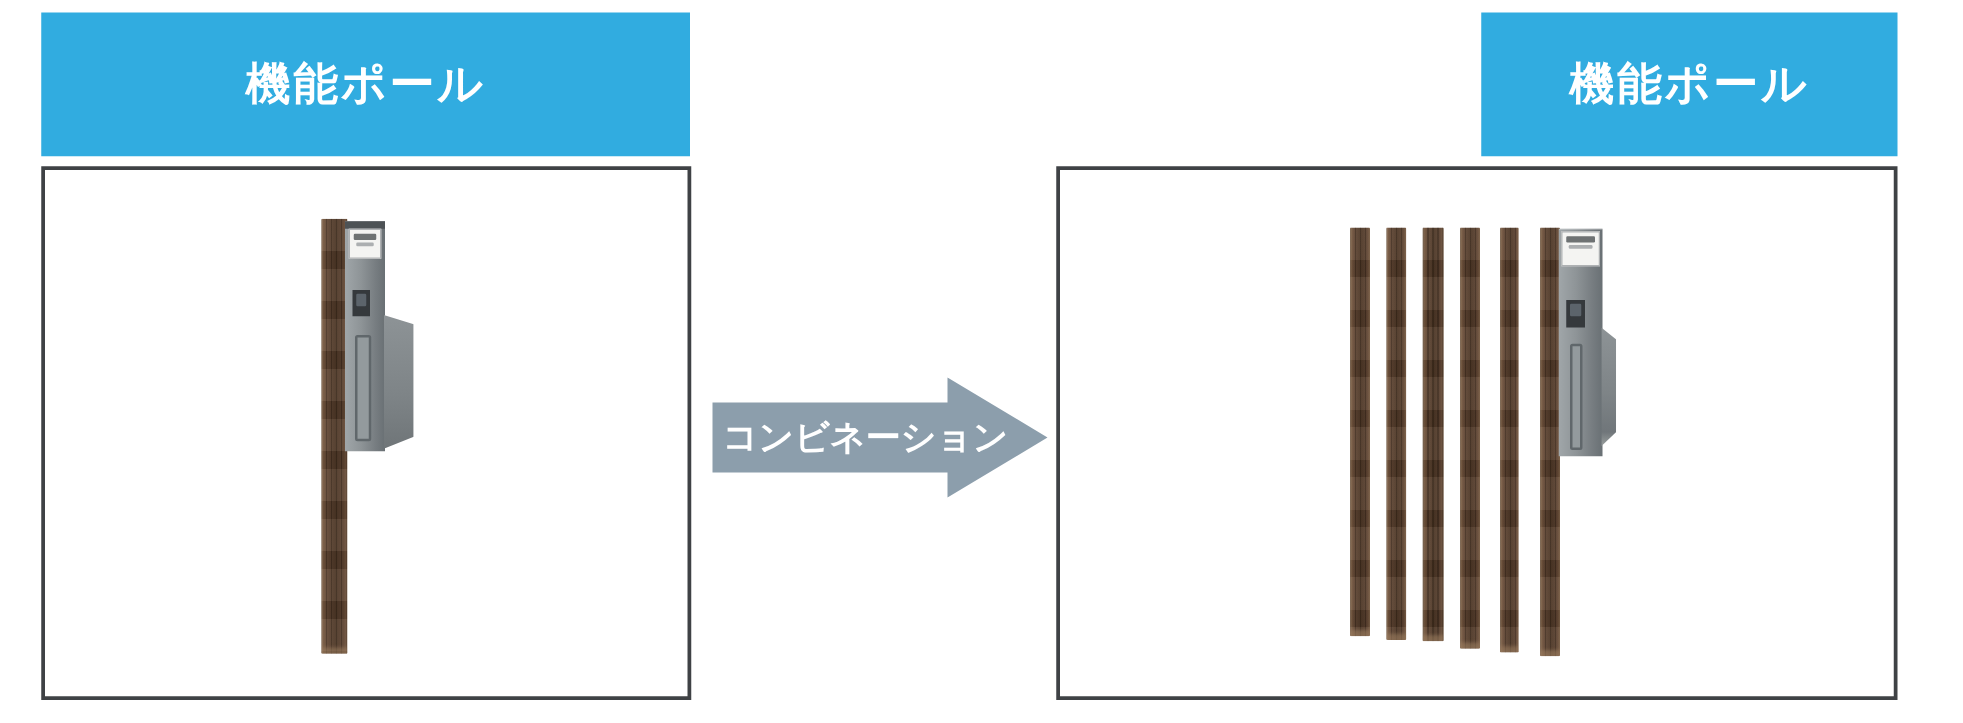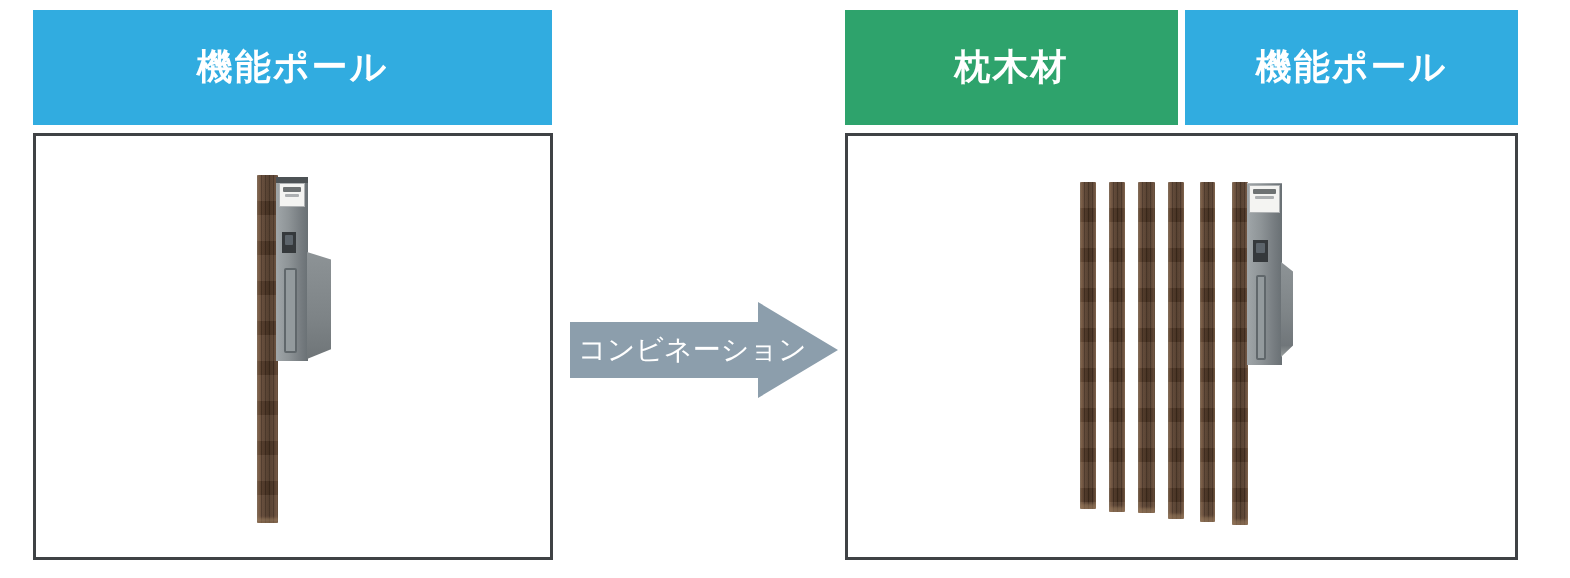--- a/index.html
+++ b/index.html
@@ -52,21 +52,21 @@
   }
   .mailbox-r{
     background:linear-gradient(180deg,#8d9396 0%,#7e8487 55%,#70767a 88%,#9aa09f 100%);
     clip-path:polygon(0 0,100% 10%,100% 88%,0 100%);
   }
   
   .arrow-group{position:absolute;left:568px;top:300px;width:272px;height:100px;}
   .arrow-group svg{position:absolute;left:0;top:0;}
   .arrow-label{
     position:absolute;left:10px;top:0;height:100%;display:flex;align-items:center;
-    color:#ffffff;font-weight:normal;font-size:28px;letter-spacing:0;white-space:nowrap;
+    color:#ffffff;font-weight:bold;font-size:28px;letter-spacing:0;white-space:nowrap;
   }
 </style>
 </head>
 <body>
 
 <div class="canvas">
 
   <div class="hdr" style="left: 33px; top: 10px; width: 519px; height: 115px; background-color: rgb(49, 172, 224);">
     <span>機能ポール</span>
   </div>
@@ -83,23 +83,20 @@
     </div>
   </div>
 
   <div class="arrow-group">
     <svg width="272" height="100" viewBox="0 0 272 100" aria-hidden="true">
       <polygon points="2,22 190,22 190,2 270,50 190,98 190,78 2,78" fill="#8C9EAC"></polygon>
     </svg>
     <div class="arrow-label">コンビネーション</div>
   </div>
 
-  <div class="hdr" style="left: 845px; top: 10px; width: 333px; height: 115px; background-color: rgb(46, 163, 108);">
-    <span>枕木材</span>
-  </div>
   <div class="hdr" style="left: 1185px; top: 10px; width: 333px; height: 115px; background-color: rgb(49, 172, 224);">
     <span>機能ポール</span>
   </div>
 
   <div class="frame" style="left:845px;top:133px;width:673px;height:427px;">
     <div class="abs" style="left:0;top:0;width:100%;height:100%;">
       <div class="abs wood" style="left:232px;top:46px;width:16px;height:327px;"></div>
       <div class="abs wood" style="left:261px;top:46px;width:16px;height:330px;"></div>
       <div class="abs wood" style="left:290px;top:46px;width:17px;height:331px;"></div>
       <div class="abs wood" style="left:320px;top:46px;width:16px;height:337px;"></div>

